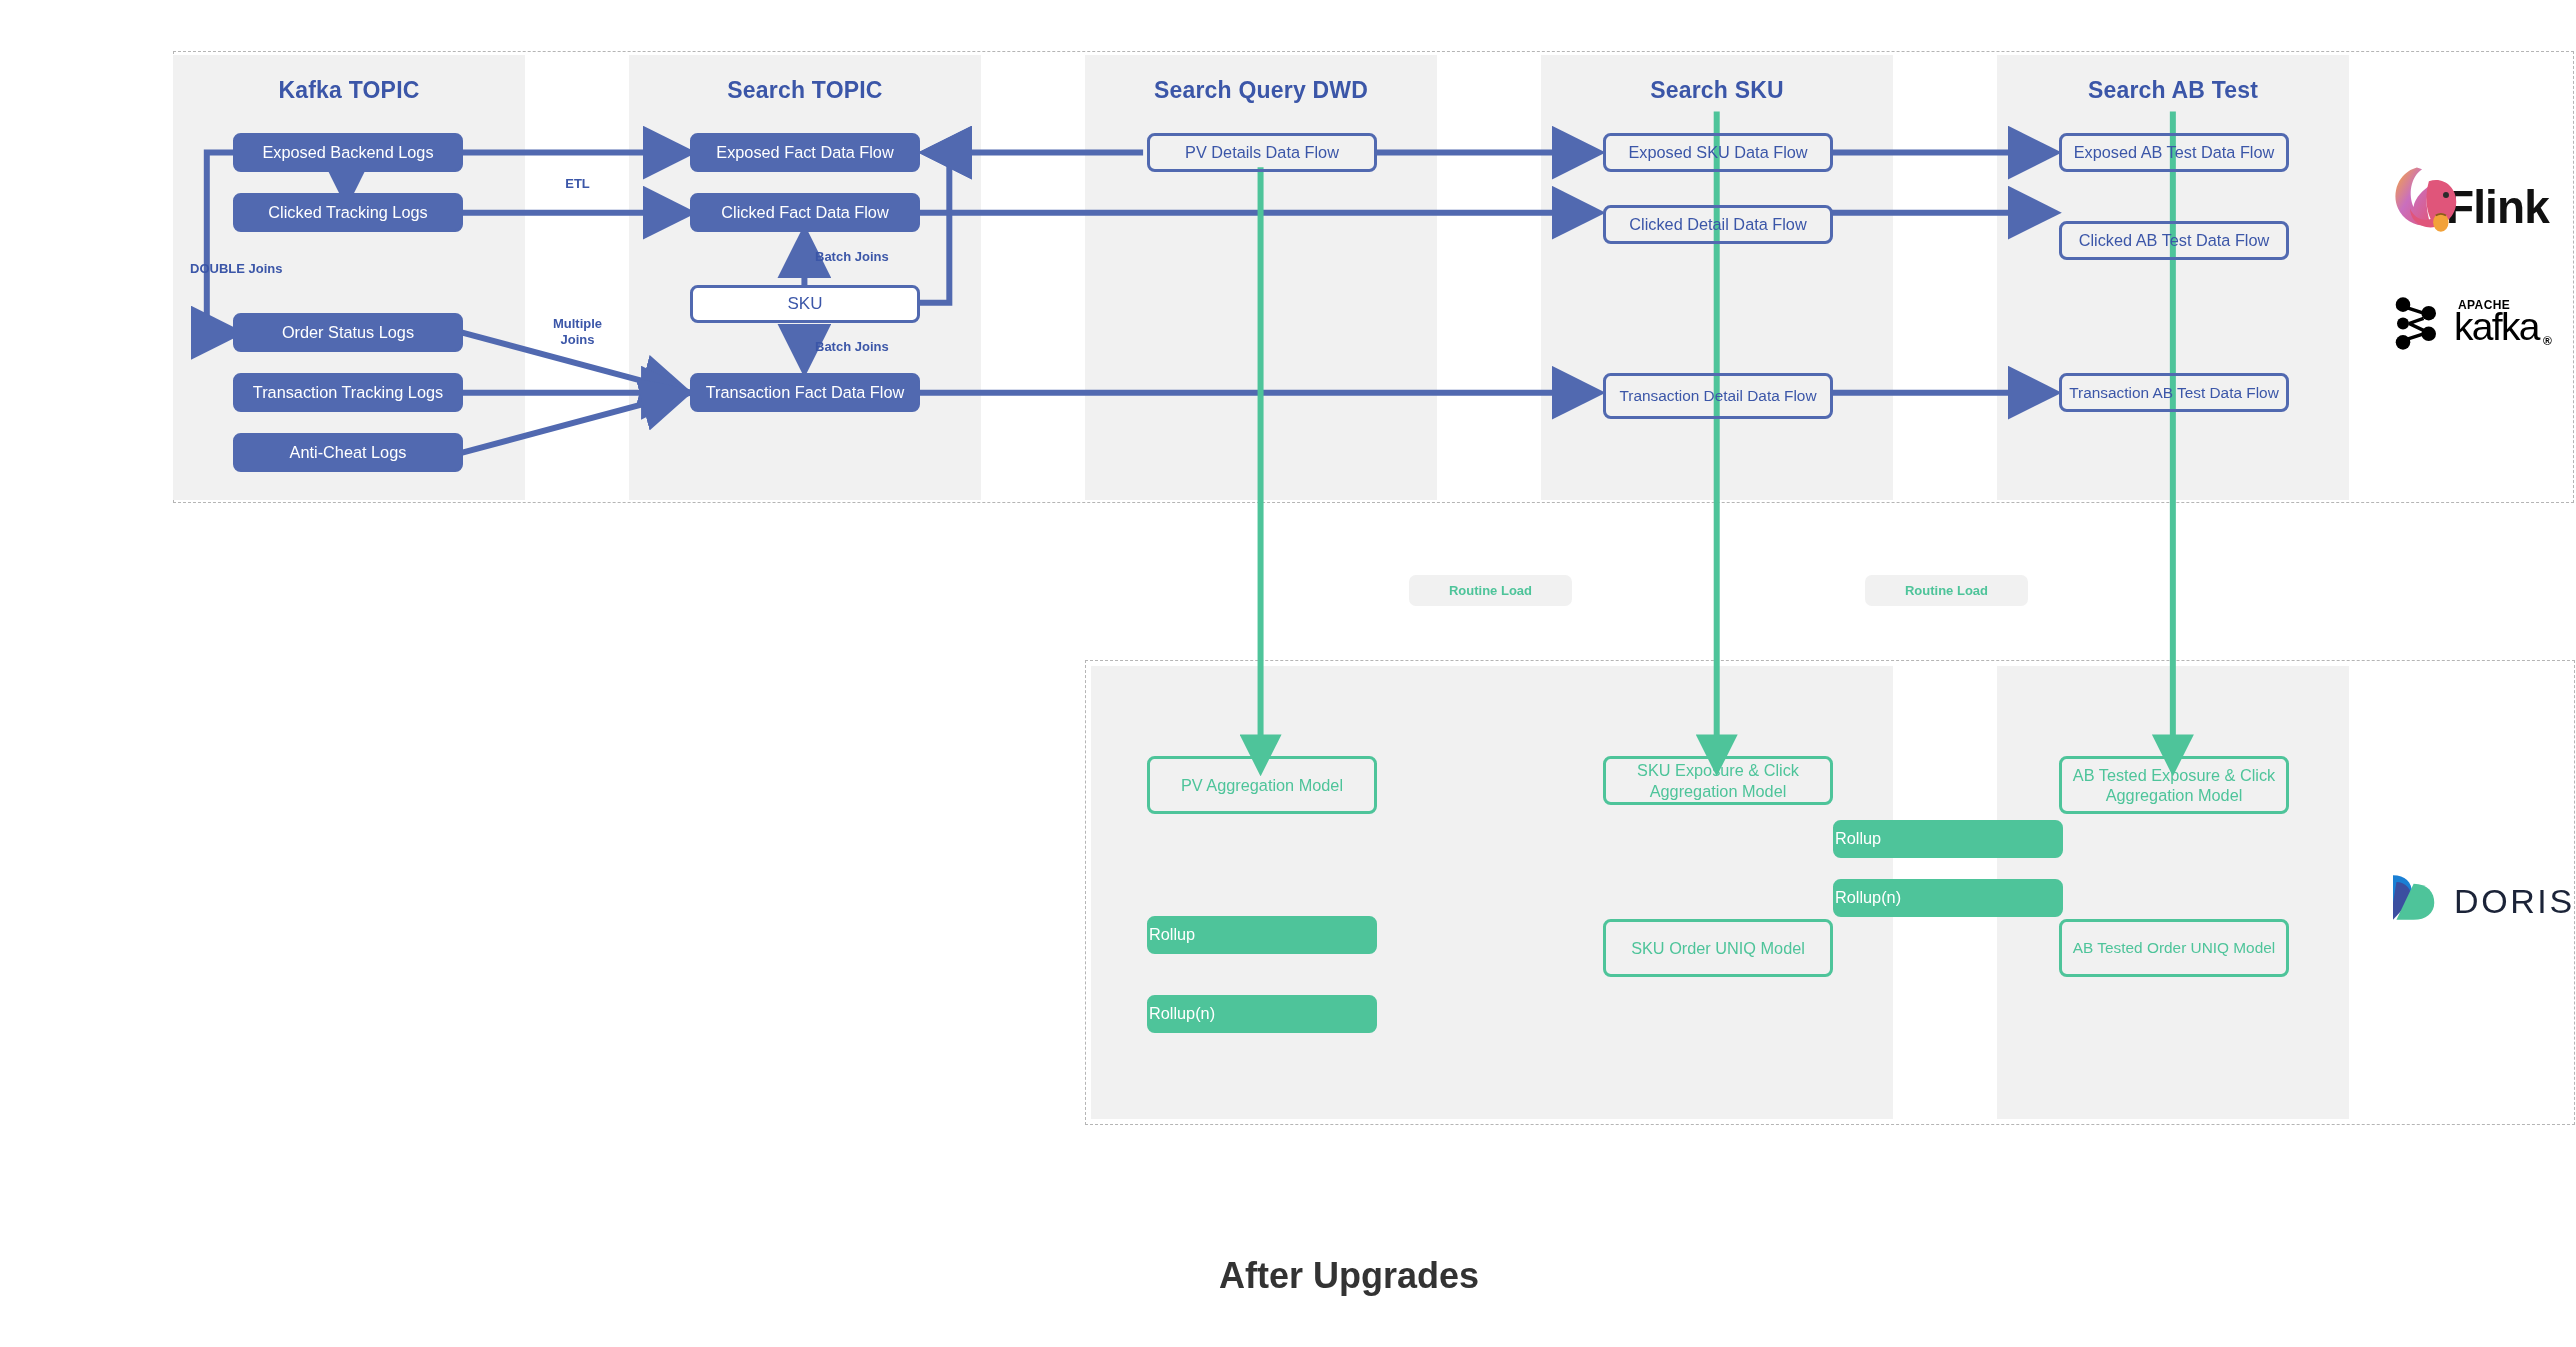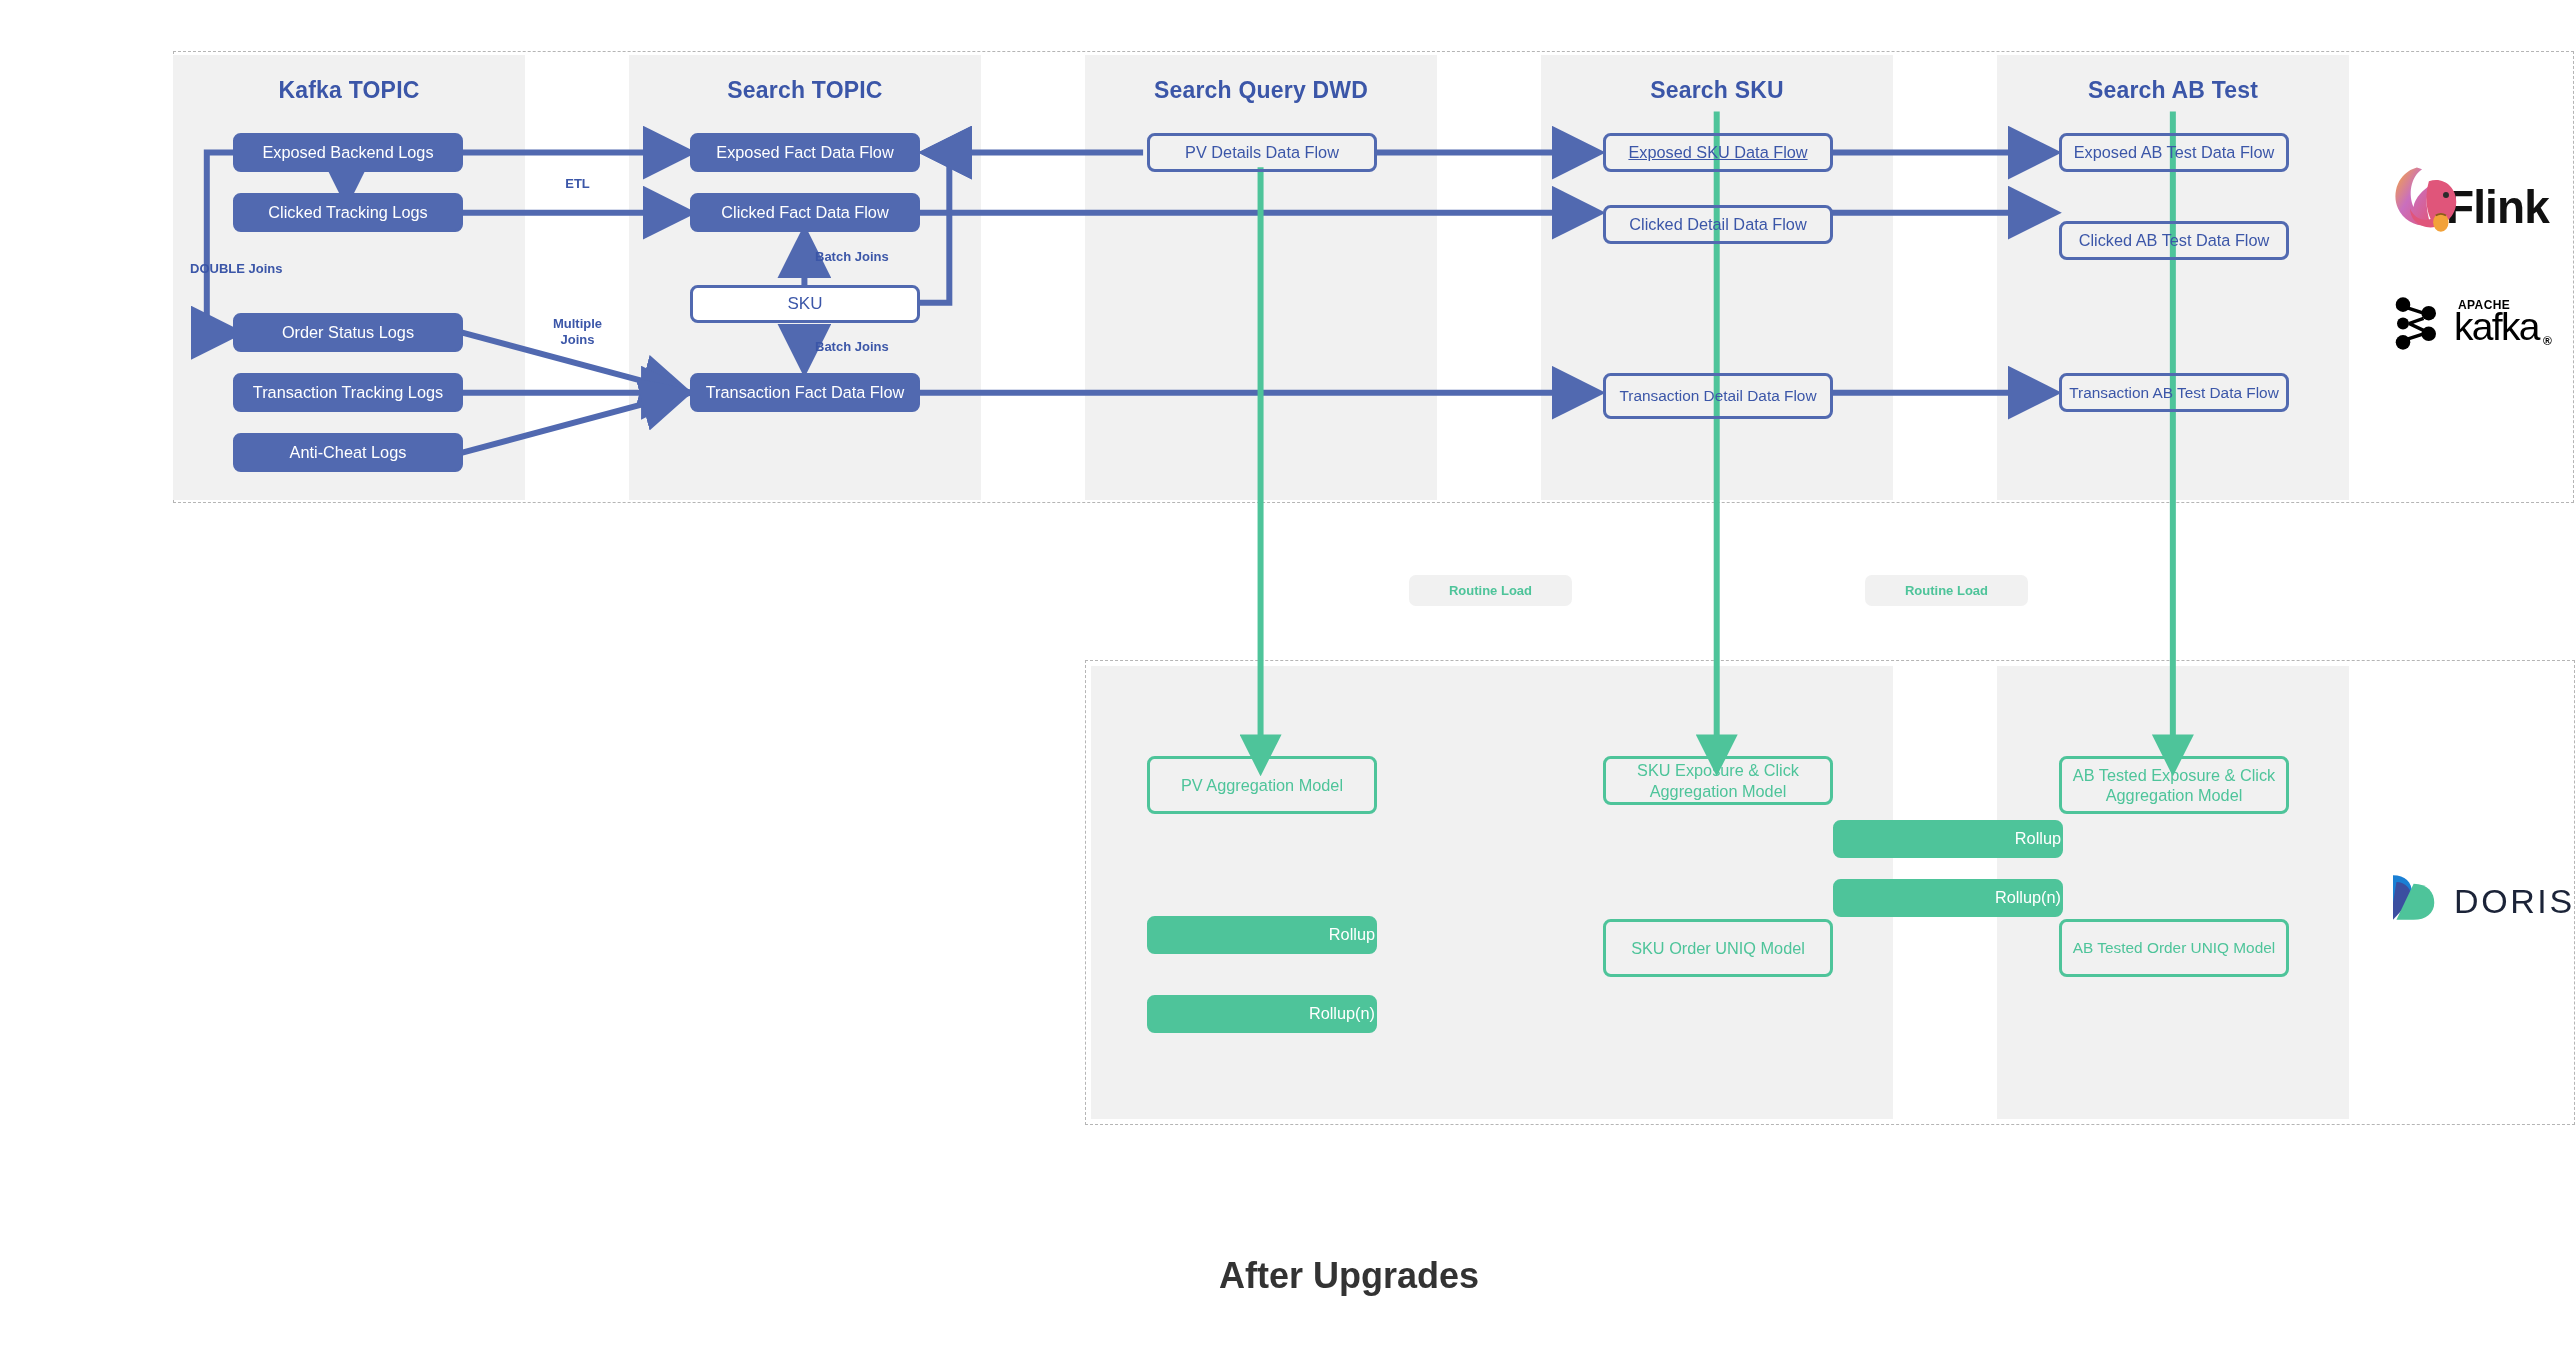--- a/index.html
+++ b/index.html
@@ -30,21 +30,21 @@
   .blueoutline{
     position:absolute;background:#ffffff;border:3.4px solid #5169b0;border-radius:7.7px;
     color:#3b56a8;font-size:16.3px;display:flex;align-items:center;justify-content:center;
     text-align:center;box-sizing:border-box;z-index:6;line-height:1.15;
   }
   .blueoutline.filltransparent{background:transparent;}
 
   
   .greenbox{
     position:absolute;background:#4ec49a;border:2.6px solid #4ec49a;border-radius:7.7px;
-    color:#ffffff;font-size:16.3px;display:flex;align-items:center;justify-content:flex-end;
+    color:#ffffff;font-size:16.3px;display:flex;align-items:center;justify-content:flex-start;
     text-align:center;box-sizing:border-box;z-index:6;line-height:1.2;
   }
   .greenoutline{
     position:absolute;background:transparent;border:3.4px solid #4ec49a;border-radius:7.7px;
     color:#4ec49a;font-size:16.3px;display:flex;align-items:center;justify-content:center;
     text-align:center;box-sizing:border-box;z-index:6;line-height:1.25;padding:0 5.1px;
   }
 
   
   .minilabel{
@@ -187,21 +187,21 @@
   <div class="bluebox" style="left:690px;top:373px;width:230px;height:39px;">
     <span>Transaction Fact Data Flow</span>
   </div>
   <div class="minilabel" style="left:815px;top:249px;width:120px;text-align:left;">Batch Joins</div>
   <div class="minilabel" style="left:815px;top:339px;width:120px;text-align:left;">Batch Joins</div>
 
   <div class="blueoutline filltransparent" style="left:1147px;top:133px;width:230px;height:39px;">
     <span>PV Details Data Flow</span>
   </div>
 
-  <div class="blueoutline filltransparent" style="left:1603px;top:133px;width:230px;height:39px;text-decoration:underline;">
+  <div class="blueoutline filltransparent" style="left:1603px;top:133px;width:230px;height:39px;">
     <span>Exposed SKU Data Flow</span>
   </div>
   <div class="blueoutline filltransparent" style="left:1603px;top:205px;width:230px;height:39px;">
     <span>Clicked Detail Data Flow</span>
   </div>
   <div class="blueoutline filltransparent" style="left:1603px;top:373px;width:230px;height:46px;font-size:15.4px;">
     <span>Transaction Detail Data Flow</span>
   </div>
 
   <div class="blueoutline filltransparent" style="left:2059px;top:133px;width:230px;height:39px;">

